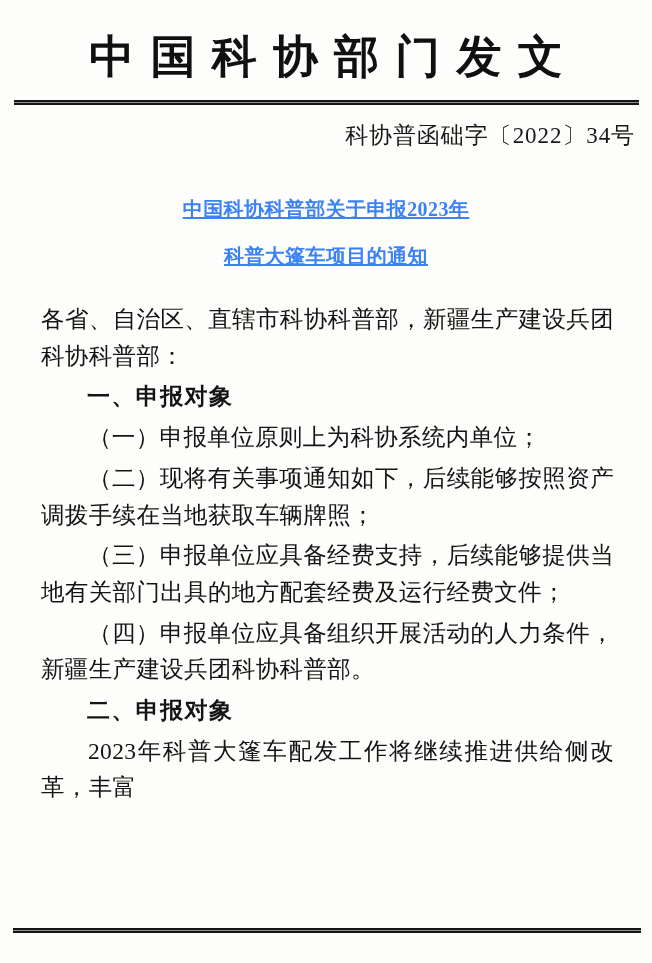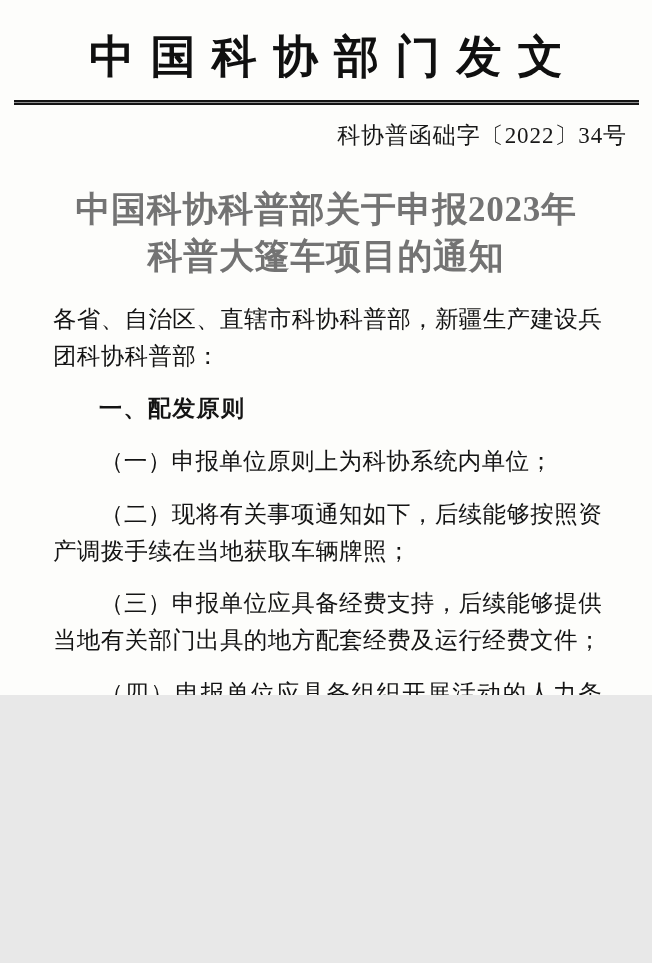--- a/index.html
+++ b/index.html
@@ -3,21 +3,21 @@
 <meta charset="utf-8">
 <style>
   html, body {
     margin: 0;
     padding: 0;
     background: #e8e8e8;
   }
   .page {
     position: relative;
     width: 652px;
-    height: 695px;
+    height: 963px;
     margin: 0 auto;
     background: #fdfdfb;
     color: #141414;
     font-family: "Liberation Serif", "DejaVu Serif", serif;
     overflow: hidden;
   }
   .letterhead {
     padding-top: 27px;
     text-align: center;
     font-size: 45px;
@@ -38,44 +38,45 @@
     margin: 13px 13px 0 14px;
   }
   .rule-bottom {
     position: absolute;
     left: 13px;
     right: 11px;
     top: 928px;
   }
   .docnum {
     margin-top: 15px;
-    padding-right: 25px;
+    padding-right: 17px;
     text-align: right;
     font-size: 23px;
     letter-spacing: 0.04em;
     color: #181818;
   }
   .title {
     margin: 35px 0 0 0;
     text-align: center;
-    font-size: 35px;
+    font-size: 20px;
     font-weight: bold;
     line-height: 47px;
     letter-spacing: 0.02em;
-    color: #737373;
+    color: #3b82f6;
+    text-decoration: underline;
   }
   .body {
     margin: 21px 34px 0 37px;
     font-size: 23.5px;
     line-height: 36.7px;
     text-align: justify;
     letter-spacing: 0.015em;
   }
   .body p {
-    margin: 16px;
+    margin: 4px;
   }
   .salutation {
     text-indent: 0;
   }
   .para {
     text-indent: 2em;
   }
   .heading {
     text-indent: 2em;
     font-weight: bold;
@@ -95,21 +96,21 @@
 
   <div class="docnum">科协普函础字〔2022〕34号</div>
 
   <h1 class="title">
     <span>中国科协科普部关于申报2023年</span><br>
     <span>科普大篷车项目的通知</span>
   </h1>
 
   <div class="body">
     <p class="salutation">各省、自治区、直辖市科协科普部，新疆生产建设兵团科协科普部：</p>
-    <p class="heading">一、配发原则</p>
+    <p class="heading">一、申报对象</p>
     <p class="para">（一）申报单位原则上为科协系统内单位；</p>
     <p class="para">（二）现将有关事项通知如下，后续能够按照资产调拨手续在当地获取车辆牌照；</p>
     <p class="para">（三）申报单位应具备经费支持，后续能够提供当地有关部门出具的地方配套经费及运行经费文件；</p>
     <p class="para">（四）申报单位应具备组织开展活动的人力条件，新疆生产建设兵团科协科普部。</p>
     <p class="heading">二、申报对象</p>
     <p class="para">2023年科普大篷车配发工作将继续推进供给侧改革，丰富</p>
   </div>
 
   <div class="rule rule-bottom"></div>
 

